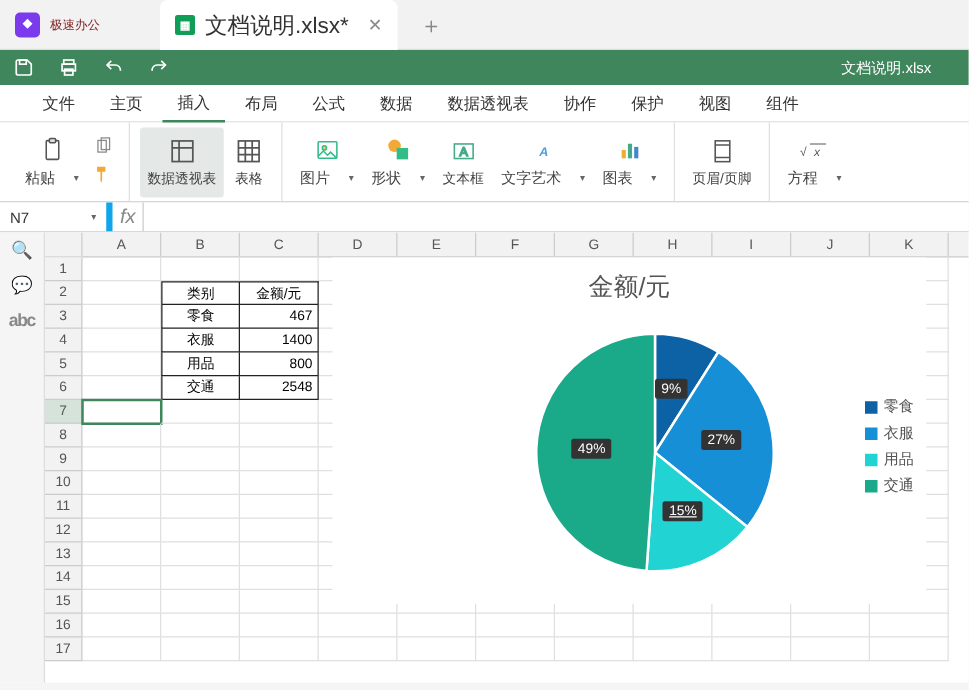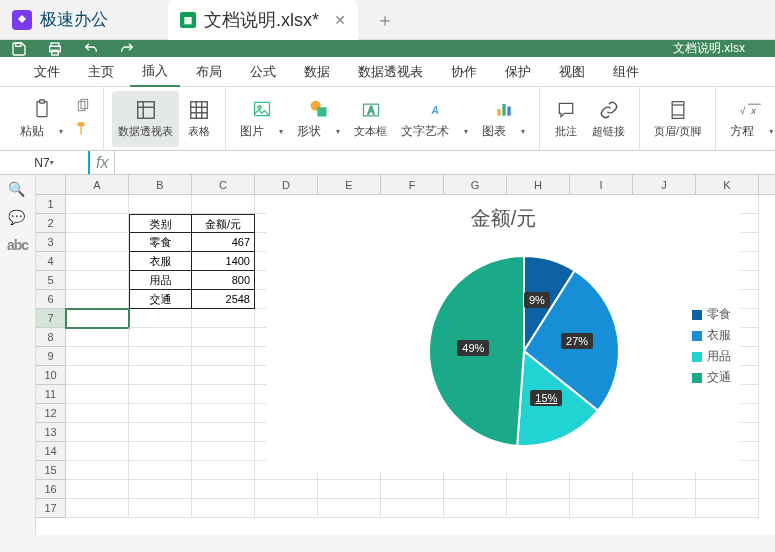--- a/index.html
+++ b/index.html
@@ -1,41 +1,41 @@
 <!DOCTYPE html>
 <html><head>
 <meta charset="utf-8">
 <style>
 *{margin:0;padding:0;box-sizing:border-box;font-family:"Microsoft YaHei",Arial,sans-serif;font-size:12px;user-select:none}
 body{background:#f5f5f5;width:775px;height:552px;overflow:hidden;position:relative}
 .titlebar{height:40px;background:#f2f2f2;display:flex;align-items:center;border-bottom:1px solid #ddd}
 .app-badge{width:20px;height:20px;background:#7c3aed;border-radius:4px;margin:0 8px 0 12px;display:flex;align-items:center;justify-content:center}
 .app-badge svg{width:12px;height:12px;fill:#fff}
-.app-name{font-size:17px;color:#0c4a6e;margin-right:60px}
+.app-name{font-size:10px;color:#7f1d1d;margin-right:48px}
 .tab{height:40px;background:#fff;display:flex;align-items:center;padding:0 12px;gap:8px;border-top-left-radius:6px;border-top-right-radius:6px;min-width:190px}
 .tab-icon{width:16px;height:16px;background:#0f9d58;border-radius:2px;display:flex;align-items:center;justify-content:center;color:#fff;font-size:9px;font-weight:bold}
 .tab-title{font-size:18px;color:#333;flex:1}
 .tab-close{color:#888;font-size:14px;cursor:pointer}
 .tab-add{margin-left:18px;color:#888;font-size:18px}
-.greenbar{height:17px;background:#40865d;display:flex;align-items:center;padding:0 10px;gap:18px}
+.greenbar{height:28px;background:#40865d;display:flex;align-items:center;padding:0 10px;gap:18px}
 .greenbar .gico{width:18px;height:18px;color:#fff;display:flex;align-items:center;justify-content:center}
 .doc-title{margin-left:auto;color:#fff;font-size:12px;margin-right:20px}
 .menubar{height:30px;background:#fff;display:flex;align-items:center;padding:0 22px;gap:4px;border-bottom:1px solid #ddd}
 .menu-item{padding:0 12px;height:30px;display:flex;align-items:center;font-size:13px;color:#333}
 .menu-item.active{border-bottom:2px solid #40865d;font-weight:500}
 .ribbon{height:64px;background:#fff;display:flex;align-items:center;padding:0 6px;border-bottom:1px solid #ccc}
 .rg{display:flex;align-items:center;height:100%;padding:0 8px;border-right:1px solid #e0e0e0;gap:2px}
 .rg:last-child{border-right:none}
 .rb{display:flex;flex-direction:column;align-items:center;justify-content:center;height:56px;padding:0 6px;gap:2px;border-radius:3px}
 .rb.active{background:#e4e8e6}
 .rb-icon{width:24px;height:24px;display:flex;align-items:center;justify-content:center}
 .rb-label{font-size:11px;color:#444;display:flex;align-items:center;gap:15px;white-space:nowrap}
 .caret{font-size:8px;color:#666}
 .cellref{height:24px;background:#fff;display:flex;align-items:center;border-bottom:1px solid #ccc}
-.cellref-name{width:90px;padding:0 8px;font-size:11px;color:#333;border-right:2px solid #0ea5e9;display:flex;align-items:center;justify-content:center;height:100%}
+.cellref-name{width:90px;padding:0 8px;font-size:11px;color:#333;border-right:5px solid #0ea5e9;display:flex;align-items:center;justify-content:space-between;height:100%}
 .cellref-fx{padding:0 6px;font-style:italic;color:#888;font-size:16px;border-right:1px solid #ccc;height:100%;display:flex;align-items:center}
 .cellref-input{flex:1;height:100%}
 .workspace{display:flex;height:360px;background:#fff}
 .sidetools{width:36px;background:#f5f5f5;display:flex;flex-direction:column;align-items:center;padding-top:6px;gap:12px;border-right:1px solid #ddd}
 .sidetools div{color:#888;font-size:14px}
 .grid-area{flex:1;position:relative;overflow:hidden}
 .colhdr{display:flex;height:20px;background:#f2f2f2;border-bottom:1px solid #ccc}
 .corner{width:30px;border-right:1px solid #ccc;background:#f2f2f2}
 .ch{width:63px;text-align:center;font-size:11px;color:#555;border-right:1px solid #ccc;line-height:20px}
 .rows{display:flex}
@@ -218,39 +218,20 @@
           <svg width="22" height="20" viewBox="0 0 24 24" fill="none">
             <rect x="4" y="12" width="4" height="8" fill="#f4a935"></rect>
             <rect x="10" y="6" width="4" height="14" fill="#4a8"></rect>
             <rect x="16" y="9" width="4" height="11" fill="#48c"></rect>
           </svg>
         </div>
       <span class="rb-label">
           <span>图表</span>
           <span class="caret">▾</span>
         </span>
-    </div>
-  </div>
-  <div class="rg">
-    <div class="rb">
-      <div class="rb-icon">
-          <svg width="22" height="20" viewBox="0 0 24 24" fill="none" stroke="#555" stroke-width="1.5">
-            <path d="M4 4h16v12H10l-4 4v-4H4z"></path>
-          </svg>
-        </div>
-      <span class="rb-label">批注</span>
-    </div>
-    <div class="rb">
-      <div class="rb-icon">
-          <svg width="22" height="20" viewBox="0 0 24 24" fill="none" stroke="#555" stroke-width="1.8">
-            <path d="M10 14a5 5 0 007 0l3-3a5 5 0 00-7-7l-1 1"></path>
-            <path d="M14 10a5 5 0 00-7 0l-3 3a5 5 0 007 7l1-1"></path>
-          </svg>
-        </div>
-      <span class="rb-label">超链接</span>
     </div>
   </div>
   <div class="rg">
     <div class="rb">
       <div class="rb-icon">
           <svg width="20" height="22" viewBox="0 0 24 24" fill="none" stroke="#555" stroke-width="1.5">
             <rect x="5" y="2" width="14" height="20"></rect>
             <line x1="5" y1="6" x2="19" y2="6"></line>
             <line x1="5" y1="18" x2="19" y2="18"></line>
           </svg>

